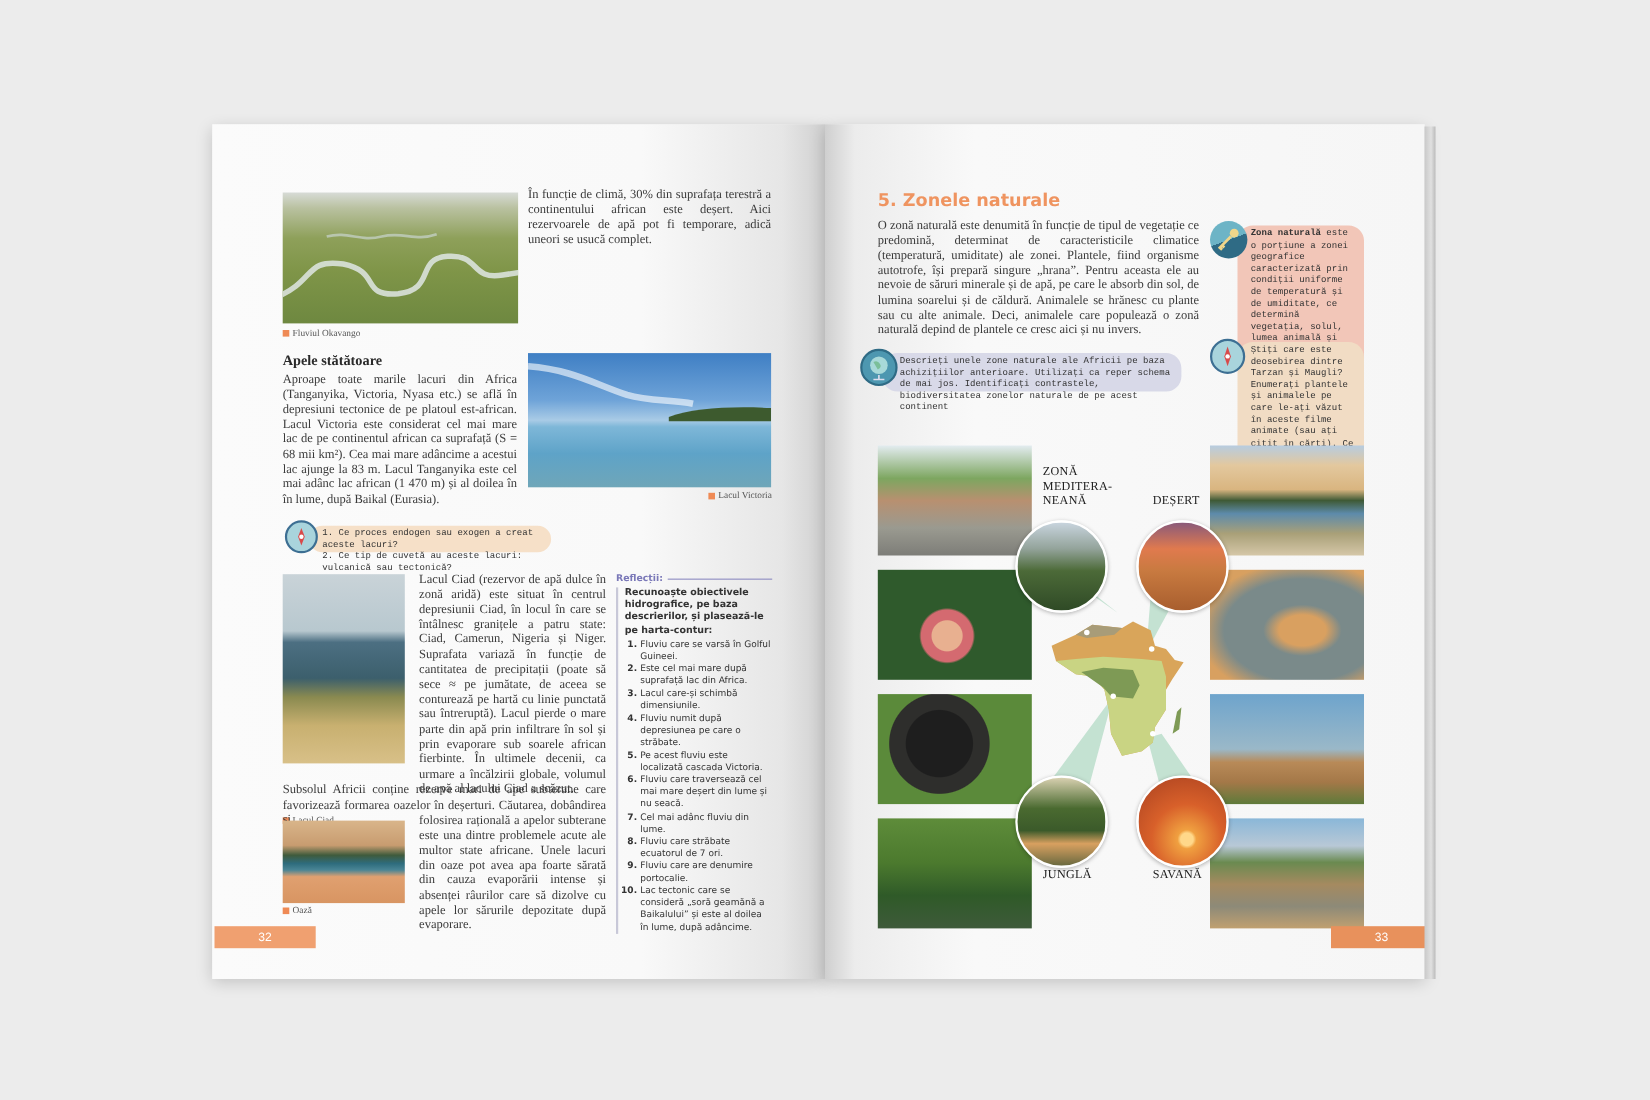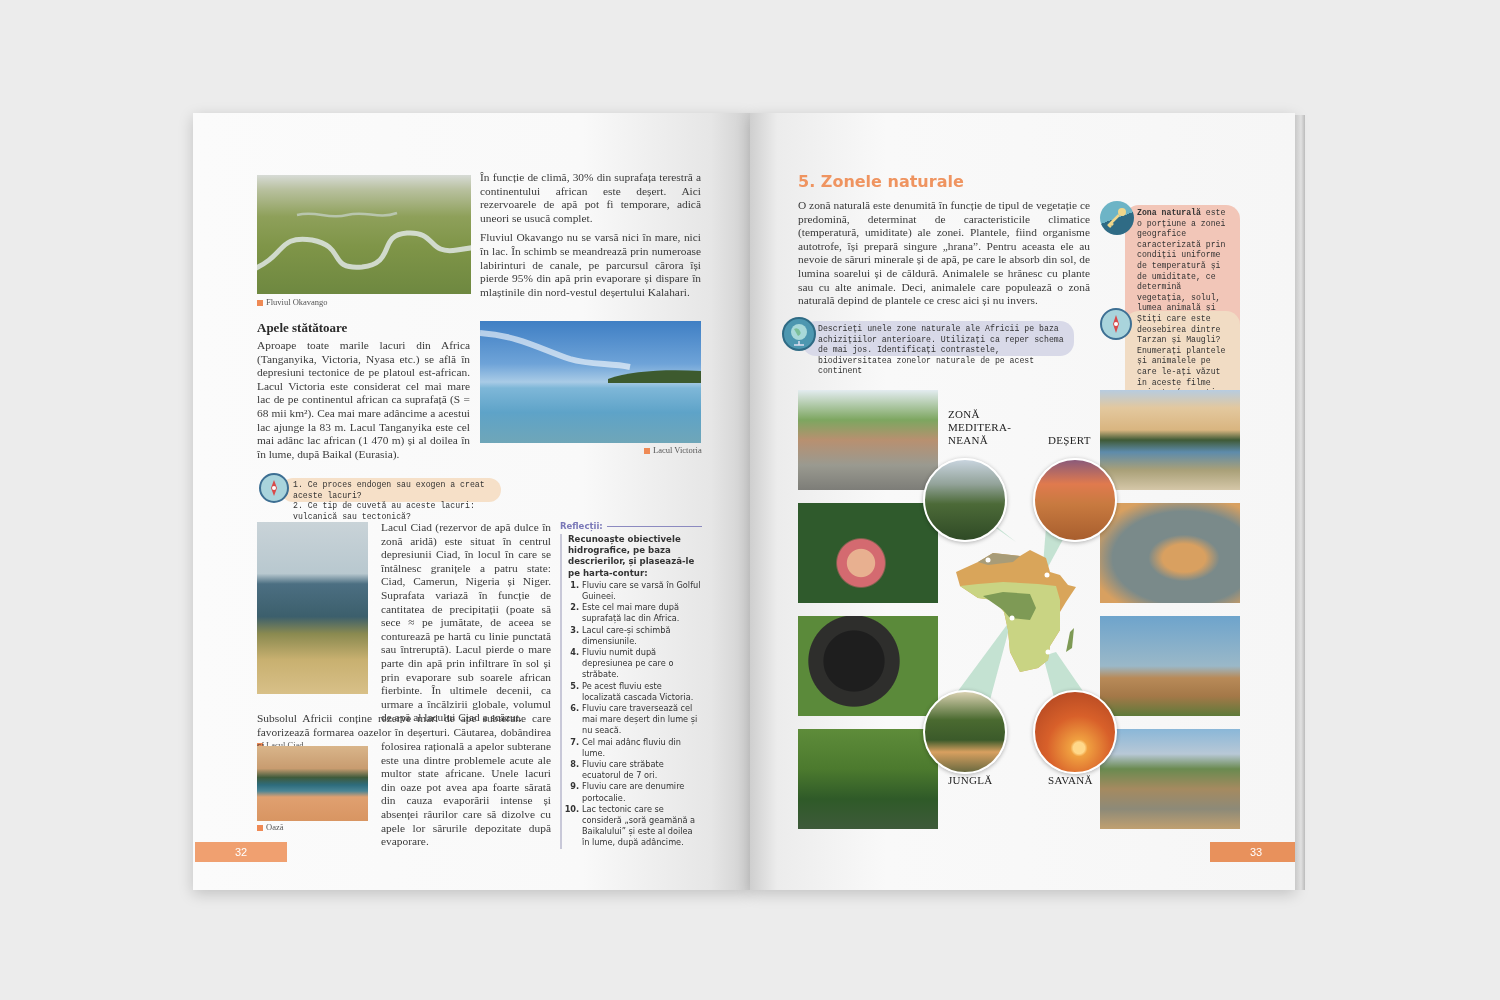--- a/index.html
+++ b/index.html
@@ -39,21 +39,20 @@
         <path d="M-5 95 C30 80 20 60 55 65 C90 72 70 95 105 92 C140 88 120 60 150 58 C180 56 170 80 200 75 L220 72" stroke="#dfe6e4" stroke-width="5" fill="none" opacity="0.85"></path>
         <path d="M40 40 C60 35 70 45 90 40 C110 35 120 45 140 38" stroke="#c9d4cf" stroke-width="2.5" fill="none" opacity="0.7"></path>
       </svg>
     </div>
     <div class="cap" style="left:64px;top:184px;text-align:center;">
       <span class="sq"></span><span>Fluviul Okavango</span>
     </div>
 
     <div class="abs txt" style="left:287px;top:58px;width:221px;">
       <p>În funcție de climă, 30% din suprafața terestră a continentului african este deșert. Aici rezervoarele de apă pot fi temporare, adică uneori se usucă complet.</p>
-      <p>Fluviul Okavango nu se varsă nici în mare, nici în lac. În schimb se meandrează prin numeroase labirinturi de canale, pe parcursul cărora își pierde 95% din apă prin evaporare și dispare în mlaștinile din nord-vestul deșertului Kalahari.</p>
     </div>
 
     <h3 class="abs" style="left:64px;top:207px;">Apele stătătoare</h3>
     <div class="abs txt" style="left:64px;top:226px;width:213px;">Aproape toate marile lacuri din Africa (Tanganyika, Victoria, Nyasa etc.) se află în depresiuni tectonice de pe platoul est-african. Lacul Victoria este considerat cel mai mare lac de pe continentul african ca suprafață (S = 68 mii km²). Cea mai mare adâncime a acestui lac ajunge la 83 m. Lacul Tanganyika este cel mai adânc lac african (1 470 m) și al doilea în în lume, după Baikal (Eurasia).</div>
 
     <div class="photo" style="left:287px;top:208px;width:221px;height:122px;background:linear-gradient(180deg,#3f7fc4 0%,#6ea3d8 35%,#a9cbe6 50%,#7eb7d8 55%,#5ea3c8 75%,#6fa6b8 100%);">
       <svg width="221" height="122" viewBox="0 0 221 122">
         <path d="M0 12 C40 15 60 28 90 38 C110 44 130 42 150 46" stroke="#fff" stroke-width="6" fill="none" opacity="0.6"></path>
         <path d="M128 58 C150 50 185 48 221 50 L221 62 L128 62 Z" fill="#3d5a2e"></path>
       </svg>
@@ -146,21 +145,21 @@
       <span>Descrieți unele zone naturale ale Africii pe baza achizițiilor anterioare. Utilizați ca reper schema de mai jos. Identificați contrastele, biodiversitatea zonelor naturale de pe acest continent</span>
     </div>
     <div class="badge" style="left:32px;top:204px;width:34px;height:34px;background:#4d97b0;border:2px solid #2f6b85;">
       <svg width="30" height="30" viewBox="0 0 30 30">
           <circle cx="15" cy="13" r="8" fill="#a8d9d9"></circle>
           <path d="M10 10 Q14 8 16 12 Q18 15 14 17" fill="#7bbf9a"></path>
           <path d="M15 22 L15 26 M10 26 L20 26" stroke="#dde" stroke-width="1.5"></path>
         </svg>
     </div>
 
-    <div class="abs" style="left:48px;top:277px;width:441px;height:442px;">
+    <div class="abs" style="left:48px;top:292px;width:441px;height:442px;">
 
       <div class="photo" style="left:0;top:0;width:140px;height:100px;background:linear-gradient(180deg,#e3ecf0 0%,#7da660 30%,#b89070 50%,#9a9a90 75%,#7d7d78 100%);"></div>
       <div class="photo" style="left:0;top:113px;width:140px;height:100px;background:radial-gradient(circle at 45% 60%,#e8b090 0 14%,#d46a70 15% 24%,#2f5a2c 26% 100%);"></div>
       <div class="photo" style="left:0;top:226px;width:140px;height:100px;background:radial-gradient(circle at 40% 45%,#1e1e1e 0 30%,#2e2e2c 31% 45%,#5b8a3a 46% 100%);"></div>
       <div class="photo" style="left:0;top:339px;width:140px;height:100px;background:linear-gradient(180deg,#5e8c3a 0%,#4c7a2e 40%,#2f5a28 70%,#3e5a3a 100%);"></div>
 
       <div class="photo" style="left:302px;top:0;width:140px;height:100px;background:linear-gradient(180deg,#b7cce0 0%,#e3c89e 18%,#d9b580 40%,#3f5a36 50%,#5d8bab 62%,#a9a078 80%,#d5c7a8 100%);"></div>
       <div class="photo" style="left:302px;top:113px;width:140px;height:100px;background:radial-gradient(ellipse at 60% 55%,#d9a060 0 18%,#7a8a8a 30% 60%,#d8a060 80%);"></div>
       <div class="photo" style="left:302px;top:226px;width:140px;height:100px;background:linear-gradient(180deg,#6ea4cc 0%,#9ab8c8 50%,#b88a58 62%,#a47848 80%,#5e7a3a 100%);"></div>
       <div class="photo" style="left:302px;top:339px;width:140px;height:100px;background:linear-gradient(180deg,#8ab7d8 0%,#b8c8d6 25%,#6a8a50 40%,#a58a60 60%,#8d8a78 80%,#c0a070 100%);"></div>

